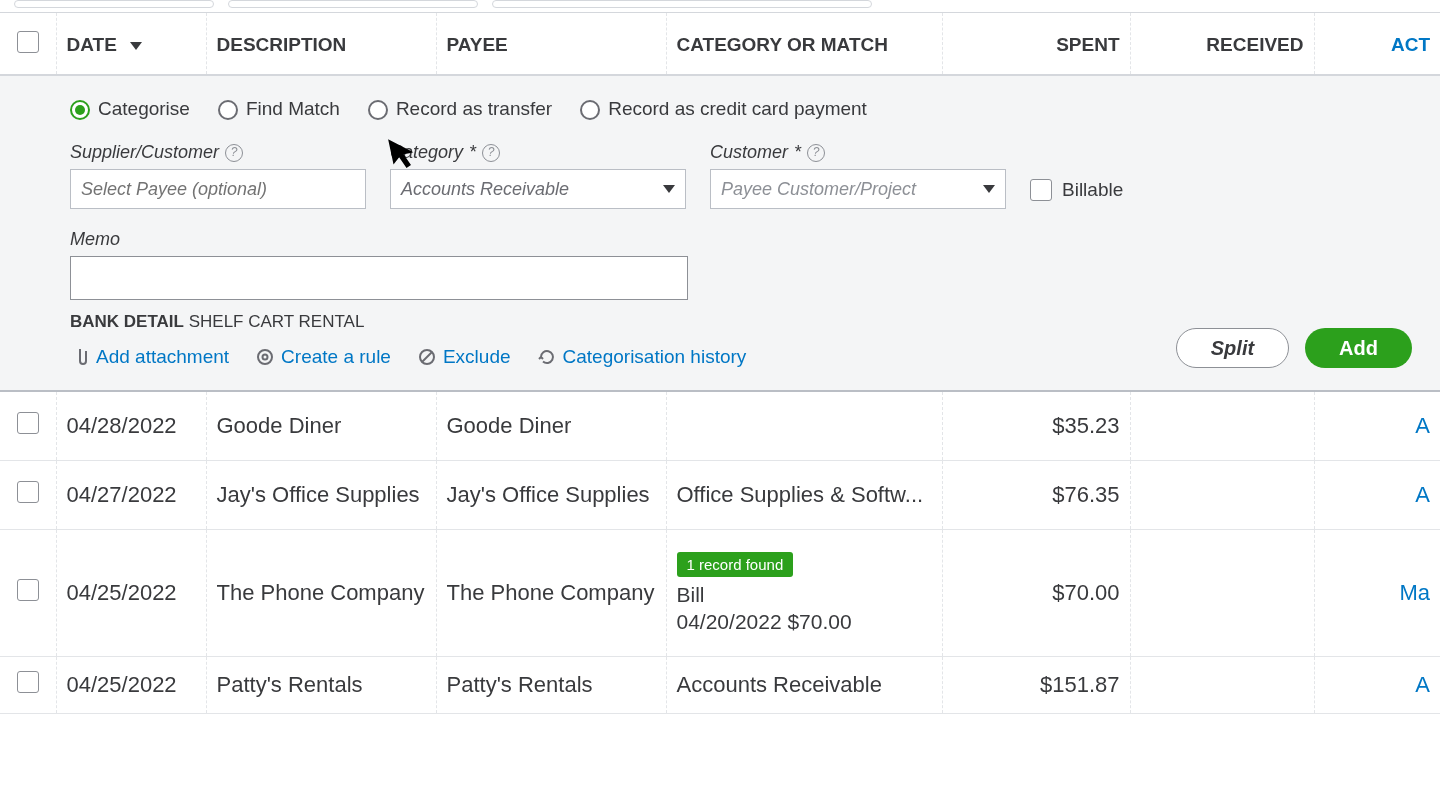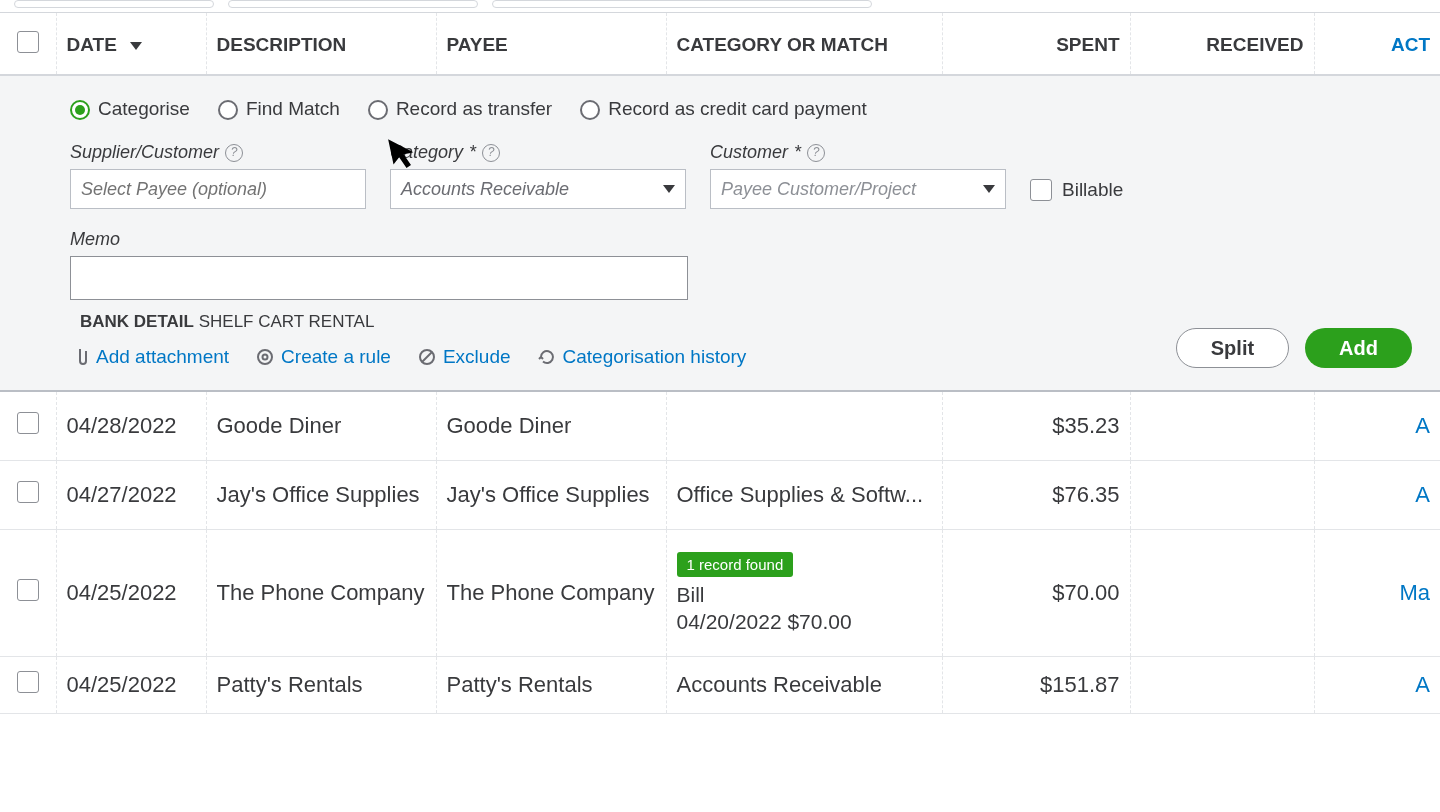--- a/index.html
+++ b/index.html
@@ -103,34 +103,34 @@
     display:flex; align-items:center; justify-content:space-between;
   }
   .memo-input {
     height:44px; width:618px; border:1px solid #8d9096; background:#fff;
   }
   .caret {
     width:0; height:0; border-left:6px solid transparent; border-right:6px solid transparent;
     border-top:8px solid #393A3D;
   }
   .billable { display:flex; align-items:center; gap:10px; font-size:19px; }
-  .bank-detail { font-size:17px; color:#393A3D; margin-top:6px;margin-left:10px; }
+  .bank-detail { font-size:17px; color:#393A3D; margin-top:6px; }
   .bank-detail .label { font-weight:700; }
   .panel-links { display:flex; gap:26px; align-items:flex-end; margin-top:14px; font-size:19px;}
   .panel-links .link { color:#0077C5; display:flex; align-items:center; gap:6px; cursor:pointer;}
   .panel-links .icon {
     width:20px; height:20px; display:inline-flex; align-items:center; justify-content:center;
     color:#6b6c72;
   }
   .panel-buttons { position:absolute; right:28px; bottom:22px; display:flex; gap:16px;}
   .btn {
     height:40px; border-radius:20px; padding:0 34px; font-size:20px; font-weight:600;
     display:flex; align-items:center; justify-content:center; cursor:pointer;
   }
-  .btn-split { background:#fff; border:1.5px solid #8d9096; color:#393A3D;}
+  .btn-split { background:#fff; border:1.5px solid #8d9096; color:#393A3D;font-style:italic;}
   .btn-add   { background:#2CA01C; color:#fff; border:none;}
   .badge {
     display:inline-block; background:#2CA01C; color:#fff; font-size:15px;
     padding:4px 10px; border-radius:3px; margin-bottom:4px;
   }
   .match-detail { font-size:21px; color:#393A3D; line-height:1.3;}
   .cursor {
     position:absolute; left:390px; top:134px; font-size:34px; transform:rotate(-12deg);
     pointer-events:none;
   }

